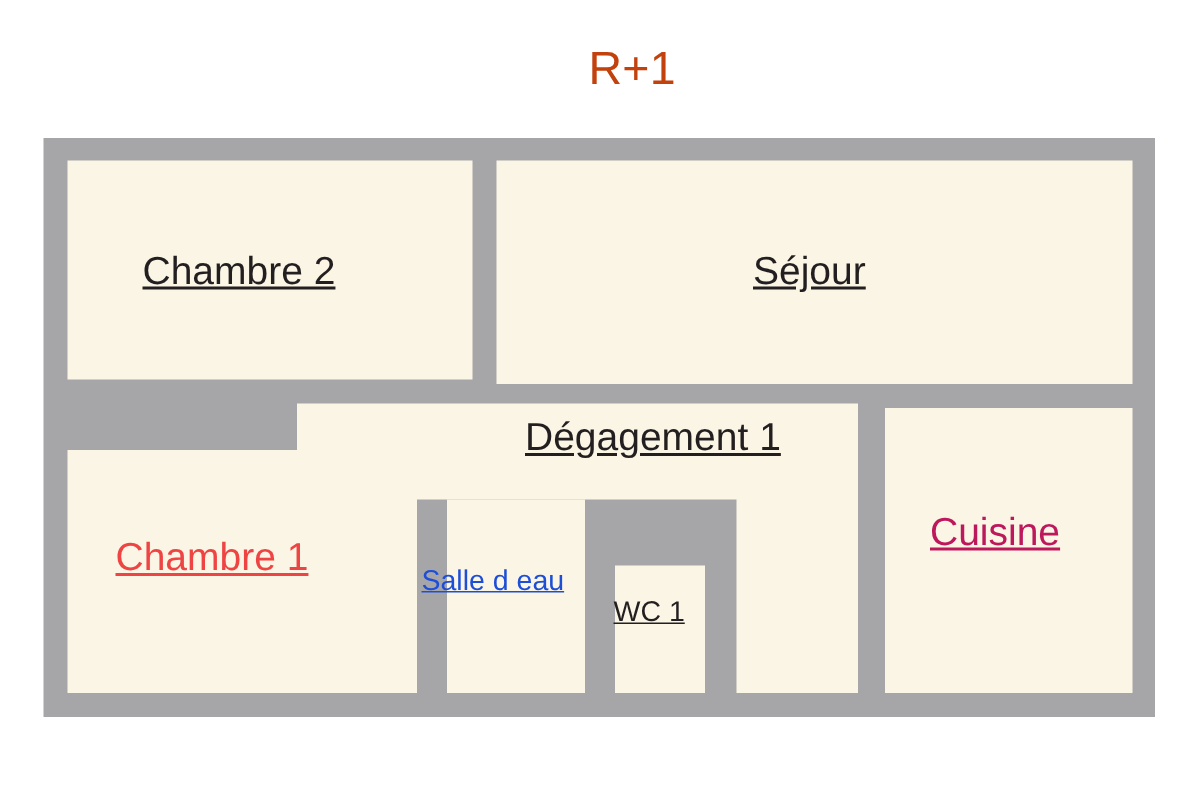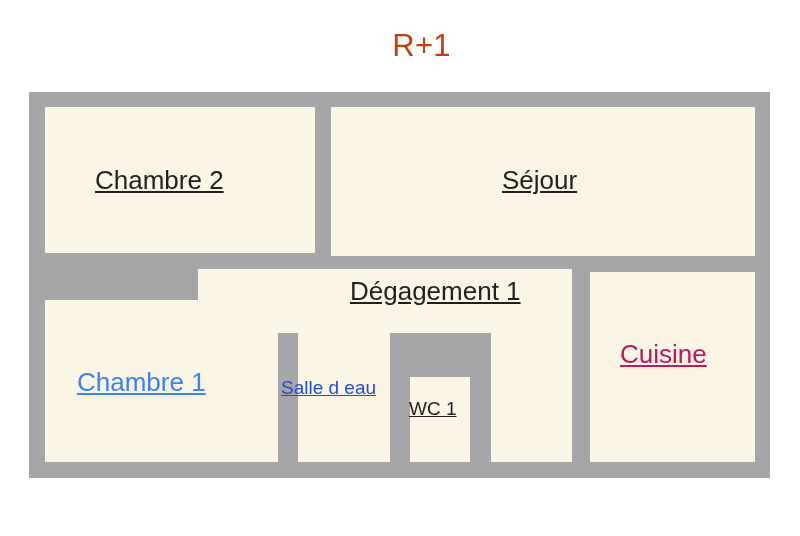--- a/index.html
+++ b/index.html
@@ -71,16 +71,16 @@
       <div class="room" style="left: 561px; top: 180px; width: 165px; height: 190px; background: rgb(250, 245, 228);"></div>
       <div class="room" style="left: 16px; top: 208px; width: 233px; height: 162px; background: rgb(250, 245, 228);"></div>
       <div class="room" style="left: 269px; top: 241px; width: 92px; height: 129px; background: rgb(250, 245, 228);"></div>
       <div class="room" style="left: 381px; top: 285px; width: 60px; height: 85px; background: rgb(250, 245, 228);"></div>
     </div>
 
 <div class="room-label lbl-lg" style="left: 95px; top: 165px; color: rgb(35, 31, 32);">Chambre 2</div>
     <div class="room-label lbl-lg" style="left: 502px; top: 165px; color: rgb(35, 31, 32);">Séjour</div>
     <div class="room-label lbl-lg" style="left: 321px; top: 276px; color: rgb(35, 31, 32); margin-left: 29px;">Dégagement 1</div>
     <div class="room-label lbl-lg" style="left: 620px; top: 339px; color: #be185d;">Cuisine</div>
-    <div class="room-label lbl-lg" style="left: 77px; top: 367px; color: #3b82f6;">Chambre 1</div>
+    <div class="room-label lbl-lg" style="left: 77px; top: 356px; color: #ef4444;">Chambre 1</div>
     <div class="room-label lbl-sm" style="left: 281px; top: 377px; color: #1d4ed8;">Salle d eau</div>
     <div class="room-label lbl-sm" style="left: 409px; top: 398px; color: rgb(35, 31, 32);">WC 1</div>
   </div>
 
 </body></html>

